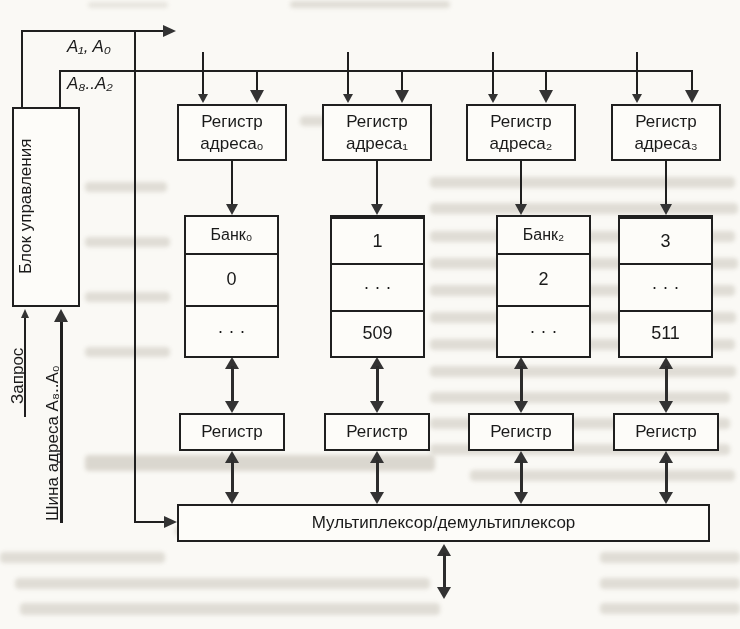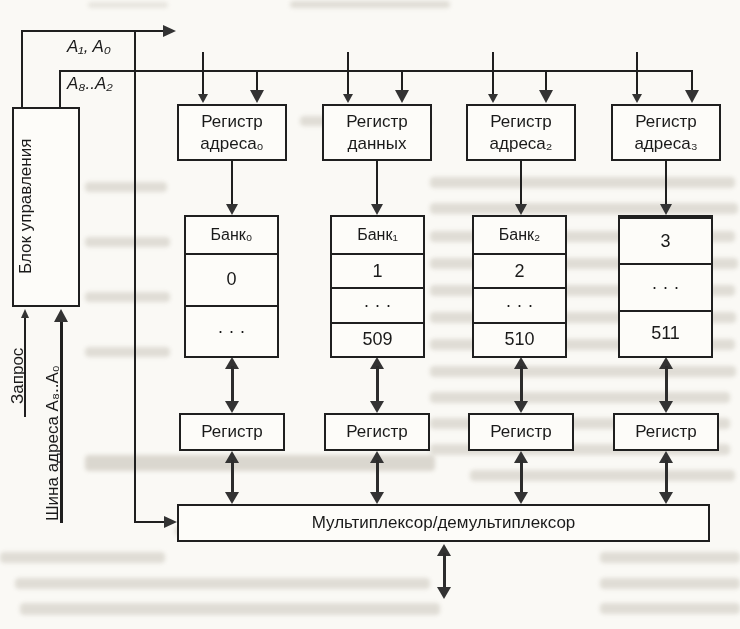--- a/index.html
+++ b/index.html
@@ -209,47 +209,45 @@
 
   <div class="box" style="left:12px;top:107px;width:68px;height:200px;"></div>
   <div class="vlabel" style="left:36px;top:254px;">Блок управления</div>
 
   <div class="box addr-reg" style="left:177px;top:104px;width:110px;height:57px;">
     <span>Регистр</span>
     <span>адреса₀</span>
   </div>
   <div class="box addr-reg" style="left:322px;top:104px;width:110px;height:57px;">
     <span>Регистр</span>
-    <span>данных</span>
+    <span>адреса₁</span>
   </div>
   <div class="box addr-reg" style="left:466px;top:104px;width:110px;height:57px;">
     <span>Регистр</span>
     <span>адреса₂</span>
   </div>
   <div class="box addr-reg" style="left:611px;top:104px;width:110px;height:57px;">
     <span>Регистр</span>
     <span>адреса₃</span>
   </div>
 
   <div class="box bank" style="left:184px;top:215px;width:95px;height:143px;">
     <div class="bank-title">Банк₀</div>
     <div class="bank-cell">0</div>
     <div class="bank-cell">· · ·</div>
   </div>
   <div class="box bank" style="left:330px;top:215px;width:95px;height:143px;">
-    <div class="bank-title">Банк₁</div>
     <div class="bank-cell">1</div>
     <div class="bank-cell">· · ·</div>
     <div class="bank-cell">509</div>
   </div>
-  <div class="box bank" style="left:472px;top:215px;width:95px;height:143px;">
+  <div class="box bank" style="left:496px;top:215px;width:95px;height:143px;">
     <div class="bank-title">Банк₂</div>
     <div class="bank-cell">2</div>
     <div class="bank-cell">· · ·</div>
-    <div class="bank-cell">510</div>
   </div>
   <div class="box bank" style="left:618px;top:215px;width:95px;height:143px;">
     <div class="bank-cell">3</div>
     <div class="bank-cell">· · ·</div>
     <div class="bank-cell">511</div>
   </div>
 
   <div class="box" style="left:179px;top:413px;width:106px;height:38px;">
     <span>Регистр</span>
   </div>

